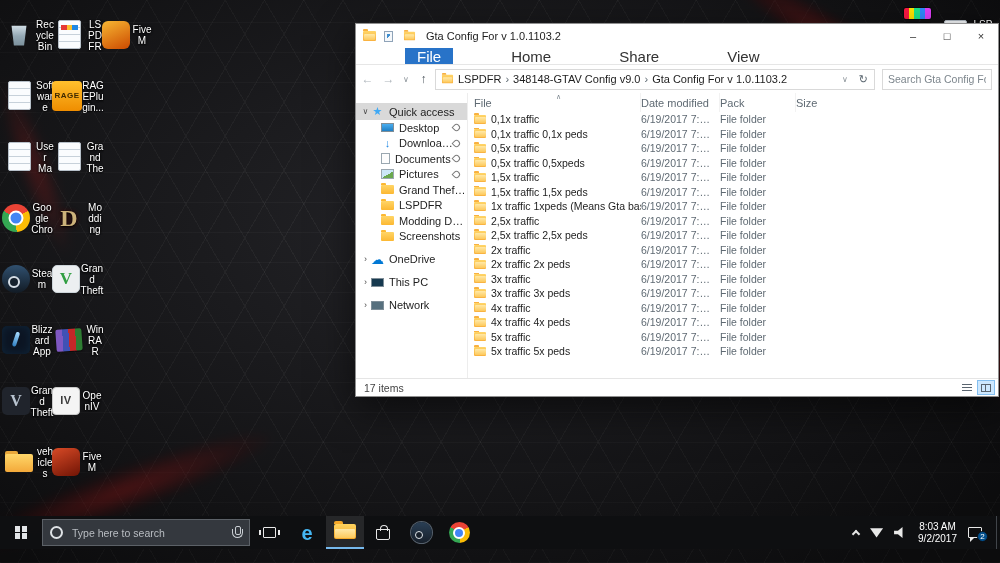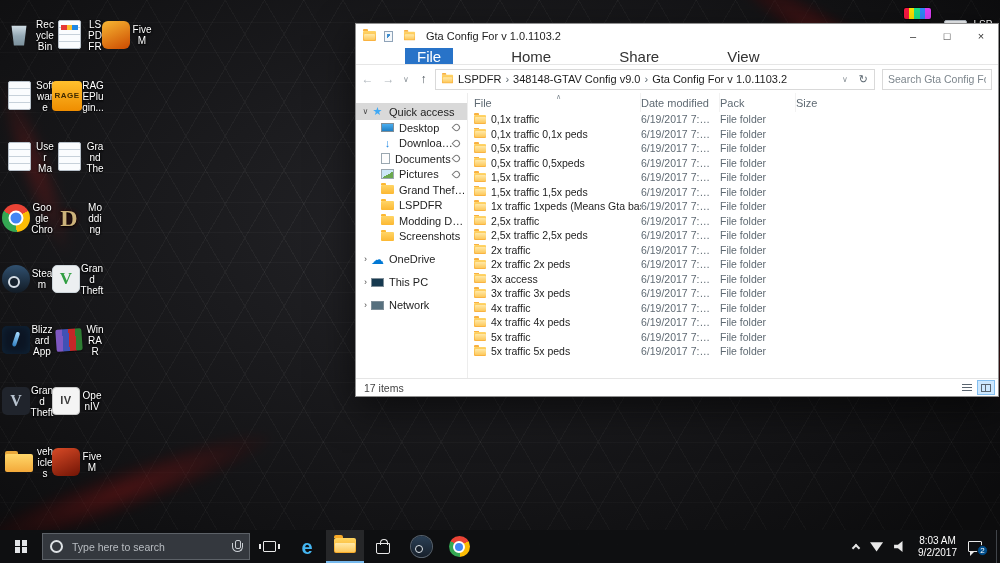--- a/index.html
+++ b/index.html
@@ -144,21 +144,21 @@
   .frow .mini-folder{width:12px;height:9px;}
   .statusbar{height:18px;flex:none;border-top:1px solid #e5e5e5;display:flex;align-items:center;padding:0 3px 0 8px;
     font-size:10.5px;color:#444;}
   .view-btns{margin-left:auto;display:flex;gap:1px;}
   .vb{width:18px;height:15px;display:flex;align-items:center;justify-content:center;border:1px solid transparent;}
   .vb.active{background:#cde8ff;border-color:#84bff0;}
   .vb-lines{width:10px;height:8px;background:repeating-linear-gradient(180deg,#5a6570 0 1px,transparent 1px 3px);}
   .vb-thumb{width:10px;height:8px;border:1px solid #5a6570;
     background:linear-gradient(90deg,transparent 0 3px,#5a6570 3px 4px,transparent 4px);}
   
-  .taskbar{position:absolute;left:0;bottom:0;width:100%;height:33px;background:rgba(14,15,18,.97);
+  .taskbar{position:absolute;left:0;bottom:14px;width:100%;height:33px;background:rgba(14,15,18,.97);
     display:flex;align-items:stretch;z-index:30;}
   .tb-slot{width:38px;display:flex;align-items:center;justify-content:center;flex:none;position:relative;}
   .tb-slot.start{width:42px;}
   .tb-slot.active{background:rgba(255,255,255,.10);border-bottom:2px solid #76b9ed;}
   .winlogo{display:grid;grid-template-columns:5.5px 5.5px;grid-template-rows:5.5px 5.5px;gap:1.5px;}
   .winlogo i{background:#e3e5e8;}
   .tb-search{width:208px;margin:3px 0;background:#34383e;border:1px solid #5c6167;display:flex;align-items:center;
     padding:0 7px;gap:7px;flex:none;}
   .tb-search input{flex:1;background:transparent;border:none;outline:none;font-family:inherit;font-size:10.5px;color:#cfd3d7;min-width:0;}
   .tb-search input::placeholder{color:#b9bdc2;}
@@ -580,21 +580,21 @@
               <span class="fname">2x traffic 2x peds</span>
             </span>
             <span class="fcell dim">6/19/2017 7:37 PM</span>
             <span class="fcell dim">File folder</span>
             <span class="fcell dim"></span>
           </div>
 
           <div class="frow">
             <span class="fcell name">
               <span class="mini-folder"></span>
-              <span class="fname">3x access</span>
+              <span class="fname">3x traffic</span>
             </span>
             <span class="fcell dim">6/19/2017 7:37 PM</span>
             <span class="fcell dim">File folder</span>
             <span class="fcell dim"></span>
           </div>
 
           <div class="frow">
             <span class="fcell name">
               <span class="mini-folder"></span>
               <span class="fname">3x traffic 3x peds</span>

